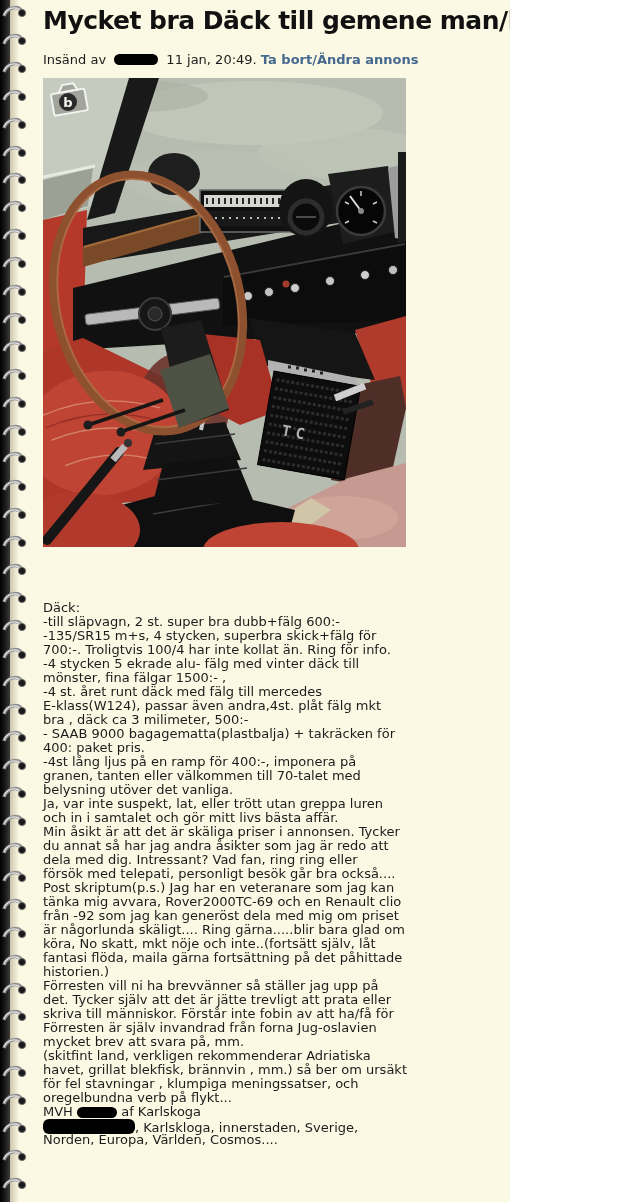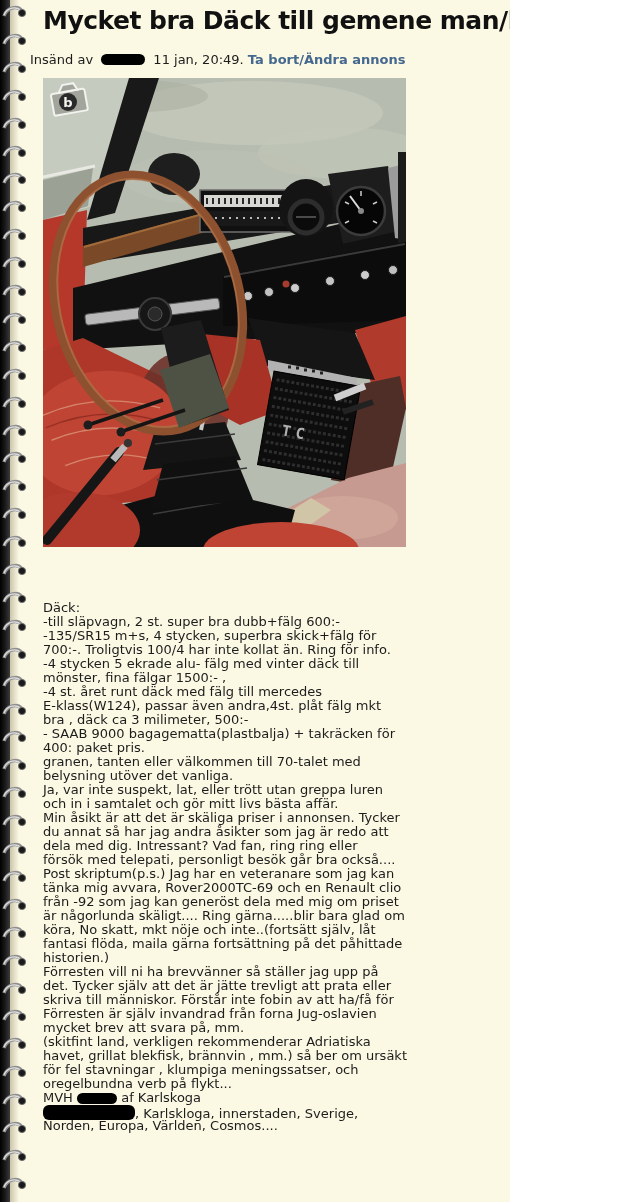--- a/index.html
+++ b/index.html
@@ -9,21 +9,21 @@
   
   .spine{position:absolute;left:0;top:0;width:10px;height:1202px;
          background:linear-gradient(to right,#000 0%,#1c1c1c 55%,#3a3a3a 100%);}
   .spine-shadow{position:absolute;left:10px;top:0;width:9px;height:1202px;
          background:linear-gradient(to right,rgba(80,65,30,.28),rgba(80,65,30,0));}
   .ring{position:absolute;left:1px;width:26px;height:18px;}
 
   
   .title{position:absolute;left:43px;top:6px;margin:0;font-size:25px;font-weight:bold;
          letter-spacing:-0.5px;color:var(--title,#111);white-space:nowrap;}
-  .byline{position:absolute;left:30px;top:52px;font-size:13px;color:var(--text,#1c1c1c);white-space:nowrap;}
+  .byline{position:absolute;left:43px;top:52px;font-size:13px;color:var(--text,#1c1c1c);white-space:nowrap;}
   .byline .redact{margin:0 4px;}
   .redact{display:inline-block;background:var(--redact,#000);height:11px;width:40px;
           border-radius:7px;vertical-align:-1px;}
   .edit-link{color:var(--link,#44688F);font-weight:bold;text-decoration:none;cursor:pointer;}
 
   
   .photo{position:absolute;left:43px;top:78px;width:363px;height:469px;background:#9aa092;}
   .photo svg{display:block;}
   .watermark{position:absolute;left:4px;top:2px;width:46px;height:40px;}
 
@@ -399,20 +399,21 @@
       <div class="line">-till släpvagn, 2 st. super bra dubb+fälg 600:-</div>
       <div class="line">-135/SR15 m+s, 4 stycken, superbra skick+fälg för</div>
       <div class="line">700:-. Troligtvis 100/4 har inte kollat än. Ring för info.</div>
       <div class="line">-4 stycken 5 ekrade alu- fälg med vinter däck till</div>
       <div class="line">mönster, fina fälgar 1500:- ,</div>
       <div class="line">-4 st. året runt däck med fälg till mercedes</div>
       <div class="line">E-klass(W124), passar även andra,4st. plåt fälg mkt</div>
       <div class="line">bra , däck ca 3 milimeter, 500:-</div>
       <div class="line">- SAAB 9000 bagagematta(plastbalja) + takräcken för</div>
       <div class="line">400: paket pris.</div>
+      <div class="line">-4st lång ljus på en ramp för 400:-, imponera på</div>
       <div class="line">granen, tanten eller välkommen till 70-talet med</div>
       <div class="line">belysning utöver det vanliga.</div>
       <div class="line">Ja, var inte suspekt, lat, eller trött utan greppa luren</div>
       <div class="line">och in i samtalet och gör mitt livs bästa affär.</div>
       <div class="line">Min åsikt är att det är skäliga priser i annonsen. Tycker</div>
       <div class="line">du annat så har jag andra åsikter som jag är redo att</div>
       <div class="line">dela med dig. Intressant? Vad fan, ring ring eller</div>
       <div class="line">försök med telepati, personligt besök går bra också....</div>
       <div class="line">Post skriptum(p.s.) Jag har en veteranare som jag kan</div>
       <div class="line">tänka mig avvara, Rover2000TC-69 och en Renault clio</div>

